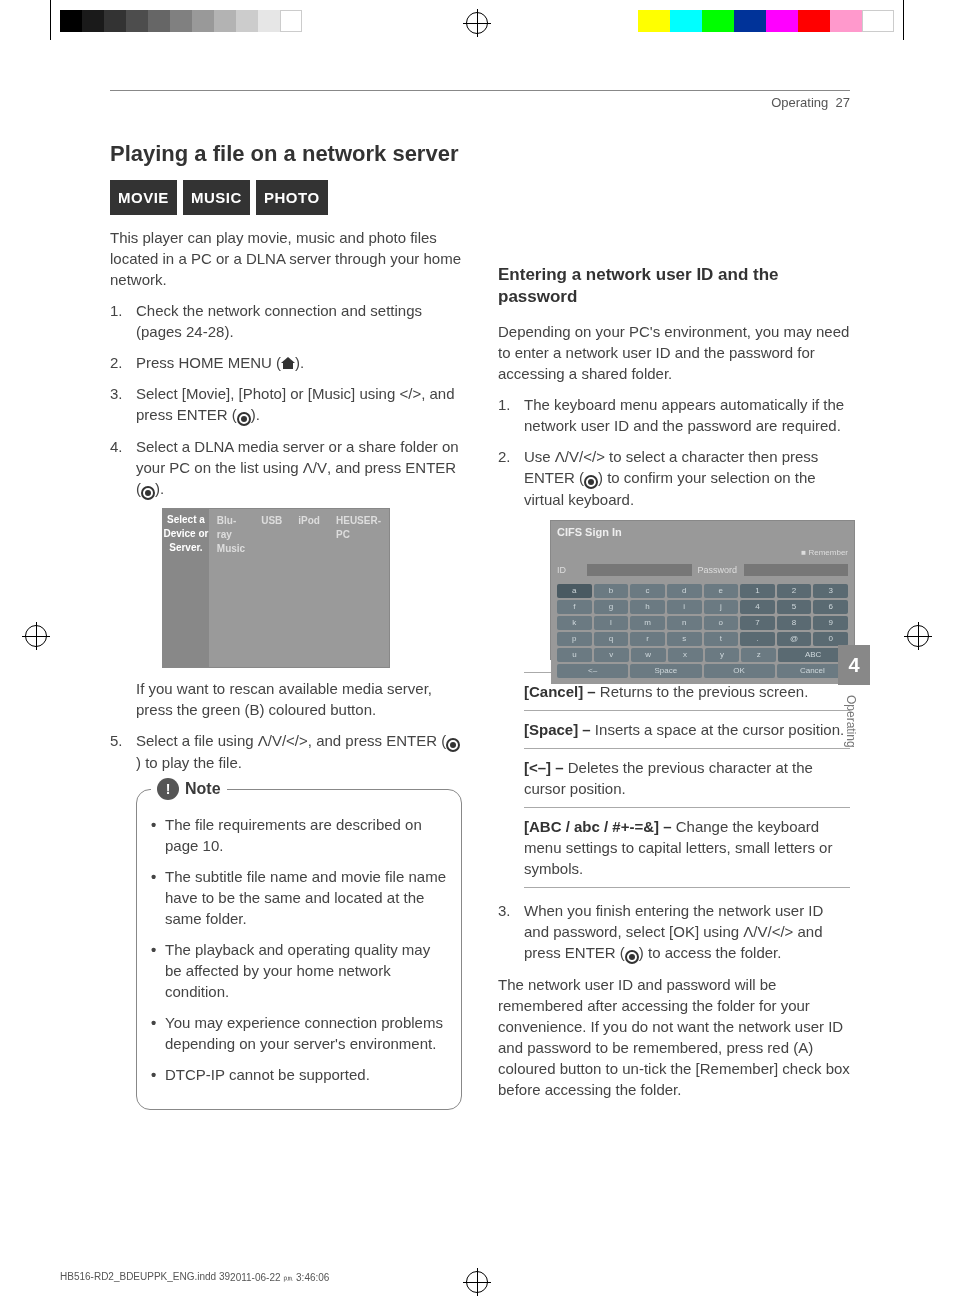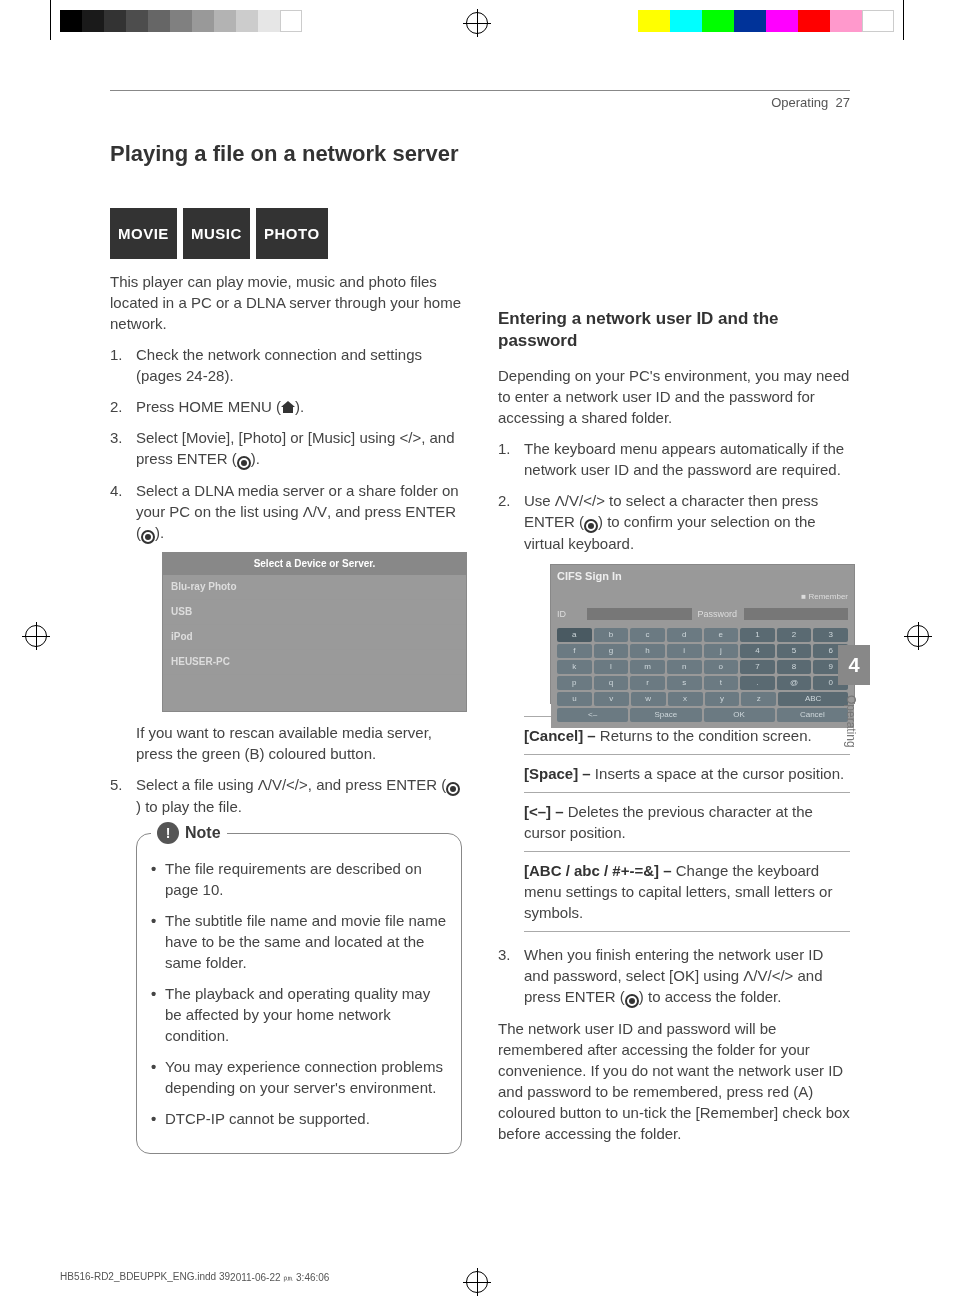--- a/index.html
+++ b/index.html
@@ -52,37 +52,36 @@
     font-size:22px; font-weight:bold; color:#333;
     margin-bottom:12px; line-height:1.25;
   }
   h3 {
     font-size:17px; font-weight:bold; color:#333;
     margin-bottom:12px; line-height:1.3;
   }
   .tags { margin-bottom:12px; }
   .tag {
     display:inline-block; background:#333; color:#fff;
-    font-weight:bold; padding:17px 8px; font-size:15px; margin-right:2px;
+    font-weight:bold; padding:9px 8px; font-size:15px; margin-right:2px;
     letter-spacing:0.5px;
-    margin-top:28px;
   }
   p { line-height:1.4; margin-bottom:10px; color:#444; }
   ol { list-style:none; counter-reset:item; }
   ol > li {
     counter-increment:item; position:relative;
     padding-left:26px; margin-bottom:10px; line-height:1.4; color:#444;
   }
   ol > li::before {
     content: counter(item) "."; position:absolute; left:0; top:0;
   }
   .ui-img1 {
-    width: 305px; height:160px; margin:8px 0 10px 26px;
+    width: 228px; height:160px; margin:8px 0 10px 26px;
     background:#aaa; border:1px solid #888;
-    display:flex; flex-direction:column; font-size:10px; color:#ddd;
+    display:flex; flex-direction:row; font-size:10px; color:#ddd;
   }
   .ui-img1 .t { background:#888; color:#fff; text-align:center; padding:4px 0; font-weight:bold; font-size:10px; }
   .ui-img1 .row { padding:5px 8px; border-bottom:1px solid #999; background:#9a9a9a; font-weight:bold; }
   .ui-img1 .row.sel { background:#777; }
   .ui-img1 .sp { flex:1; background:#9a9a9a; }
   .note-box {
     border:1px solid #888; border-radius:14px;
     padding:24px 14px 14px 14px; margin:16px 0 0 26px;
     position:relative;
   }
@@ -221,21 +220,21 @@
         <span class="tag">PHOTO</span>
       </div>
       <p>This player can play movie, music and photo files located in a PC or a DLNA server through your home network.</p>
       <ol>
         <li>Check the network connection and settings (pages 24-28).</li>
         <li><span>Press HOME MENU (</span><span class="home-icon"></span><span>).</span></li>
         <li><span>Select [Movie], [Photo] or [Music] using </span><span class="arrow">&lt;/&gt;</span><span>, and press ENTER (</span><span class="circ-enter"></span><span>).</span></li>
         <li><span>Select a DLNA media server or a share folder on your PC on the list using </span><span class="arrow">Λ/V</span><span>, and press ENTER (</span><span class="circ-enter"></span><span>).</span>
           <div class="ui-img1">
             <div class="t">Select a Device or Server.</div>
-            <div class="row">Blu-ray Photo</div>
+            <div class="row">Blu-ray Music</div>
             <div class="row">USB</div>
             <div class="row">iPod</div>
             <div class="row">HEUSER-PC</div>
             <div class="sp"></div>
           </div>
           <div style="line-height:1.4;color:#444;">If you want to rescan available media server, press the green (B) coloured button.</div>
         </li>
         <li><span>Select a file using </span><span class="arrow">Λ/V/&lt;/&gt;</span><span>, and press ENTER (</span><span class="circ-enter"></span><span>) to play the file.</span></li>
       </ol>
 
@@ -324,21 +323,21 @@
                 </div>
               <div class="kb-row">
                   <span class="wide">&lt;–</span>
                   <span class="wide">Space</span>
                   <span class="wide">OK</span>
                   <span class="wide">Cancel</span>
                 </div>
             </div>
           </div>
           <div class="defs">
-            <div class="def"><b>[Cancel] –</b><span> Returns to the condition screen.</span></div>
+            <div class="def"><b>[Cancel] –</b><span> Returns to the previous screen.</span></div>
             <div class="def"><b>[Space] –</b><span> Inserts a space at the cursor position.</span></div>
             <div class="def"><b>[&lt;–] –</b><span> Deletes the previous character at the cursor position.</span></div>
             <div class="def"><b>[ABC / abc / #+-=&amp;] –</b><span> Change the keyboard menu settings to capital letters, small letters or symbols.</span></div>
           </div>
         </li>
         <li>
           <span>When you finish entering the network user ID and password, select [OK] using </span><span class="arrow">Λ/V/&lt;/&gt;</span><span> and press ENTER (</span><span class="circ-enter"></span><span>) to access the folder.</span>
         </li>
       </ol>
       <p>The network user ID and password will be remembered after accessing the folder for your convenience. If you do not want the network user ID and password to be remembered, press red (A) coloured button to un-tick the [Remember] check box before accessing the folder.</p>

